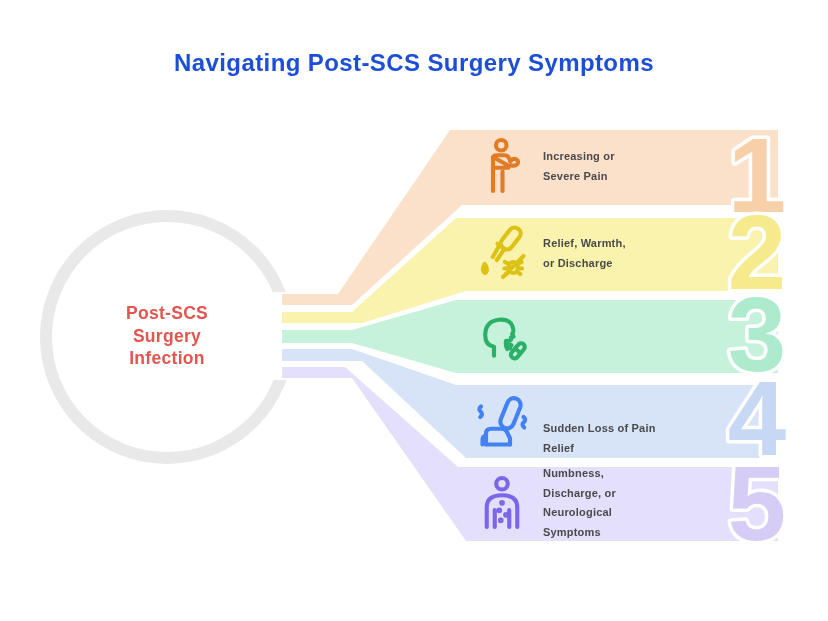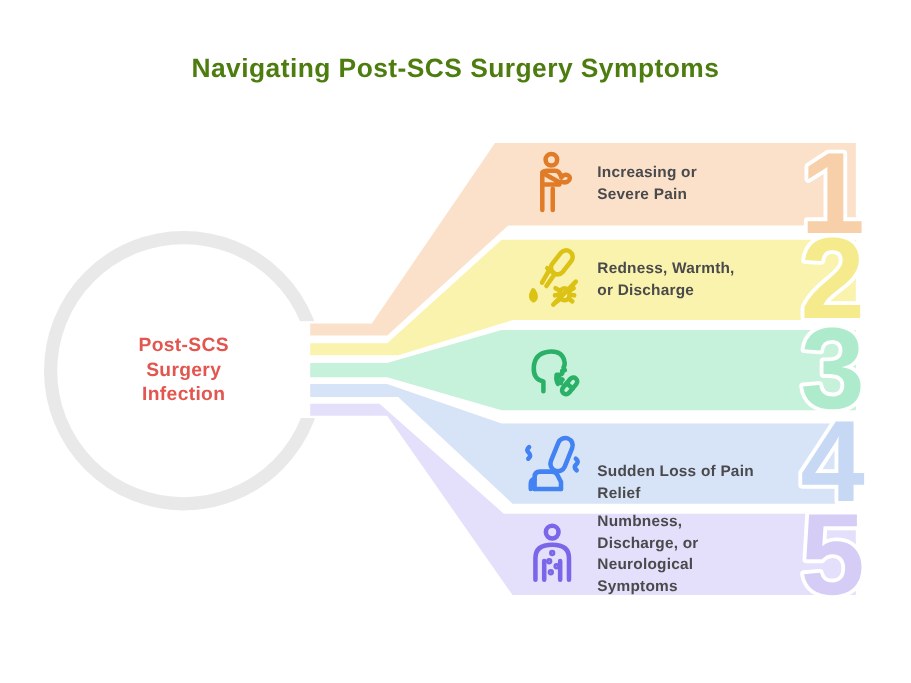--- a/index.html
+++ b/index.html
@@ -3,29 +3,29 @@
 <meta charset="utf-8">
 <style>
   html,body{margin:0;padding:0;background:#fff;}
   .canvas{
     position:relative;width:828px;height:621px;background:#ffffff;overflow:hidden;
     font-family:"Liberation Sans","DejaVu Sans",sans-serif;
   }
   .bg-art{position:absolute;left:0;top:0;z-index:0;}
   .title{
     position:absolute;top:49px;left:0;width:828px;text-align:center;
-    font-size:24px;font-weight:bold;letter-spacing:0.4px;color:#4d7c0f;z-index:2;
+    font-size:24px;font-weight:bold;letter-spacing:0.4px;color:#1d4ed8;z-index:2;
   }
   .center-label{
     position:absolute;left:57px;top:302px;width:220px;text-align:center;
     font-size:17.5px;font-weight:bold;line-height:22.5px;color:#e2564f;
     white-space:pre-line;z-index:2;letter-spacing:0.3px;
   }
   .band-label{
-    position:absolute;left:543px;width:215px;font-size:14px;font-weight:bold;
+    position:absolute;left:543px;width:215px;font-size:11px;font-weight:bold;
     line-height:19.5px;color:#4a4a4c;white-space:pre-line;z-index:2;letter-spacing:0.2px;
   }
   .band-icon{position:absolute;left:472px;width:60px;height:60px;z-index:2;}
   .band-icon g{fill:none;stroke-width:1.65;stroke-linecap:round;stroke-linejoin:round;}
   .num{
     font-family:"Liberation Sans","DejaVu Sans",sans-serif;
     font-size:105px;font-weight:bold;
     stroke:#ffffff;stroke-width:7;paint-order:stroke;stroke-linejoin:round;
   }
 </style>
@@ -71,21 +71,21 @@
   <svg class="band-icon" style="top:224px" viewBox="0 0 24 24">
     <g stroke="#ddc216">
       <rect x="13.1" y="0.9" width="4.8" height="9.8" rx="2.4" transform="rotate(38 15.5 5.8)"></rect>
       <path d="M10.7 9.0 L8.3 13.2 M12.6 10.5 L9.9 14.4 M10.2 7.9 L13.1 10.1"></path>
       <path d="M5.1 16.0 C6.2 17.6 6.3 18.9 5.2 19.6 C4.0 18.9 4.2 17.6 5.1 16.0 Z"></path>
       <ellipse cx="16.5" cy="17.4" rx="1.8" ry="2.2"></ellipse>
       <path d="M14.7 16.0 L13.2 15.2 M14.6 17.6 L13.0 17.8 M15.0 19.0 L13.7 20.0 M18.3 16.0 L19.8 15.2 M18.4 17.6 L20.0 17.8 M18.0 19.0 L19.3 20.0"></path>
       <path d="M12.4 21.2 L20.6 12.8"></path>
     </g>
   </svg>
-  <div class="band-label" style="top:234px">Redness, Warmth,
+  <div class="band-label" style="top:234px">Relief, Warmth,
 or Discharge</div>
 
   <svg class="band-icon" style="top:306px" viewBox="0 0 24 24">
     <g stroke="#2bb167">
       <path d="M8.8 19.9 V16.3 Q5.1 15.6 5.3 11.3 Q5.5 6.1 10.7 5.5 Q15.5 5.0 16.4 8.8 Q16.8 10.3 16.1 11.2 L16.6 12.2 L15.6 12.5 Q16.0 13.8 14.8 13.9 L13.6 13.9 Q13.3 16.0 14.1 17.2"></path>
       <path d="M14.2 14.6 L16.8 16.4 M13.8 15.7 L16.2 17.7" stroke-dasharray="0.2 1.5"></path>
       <g transform="rotate(40 18.3 17.9)">
         <rect x="16.9" y="14.4" width="2.9" height="7.0" rx="1.45"></rect>
         <path d="M16.9 17.9 H19.8"></path>
       </g>

